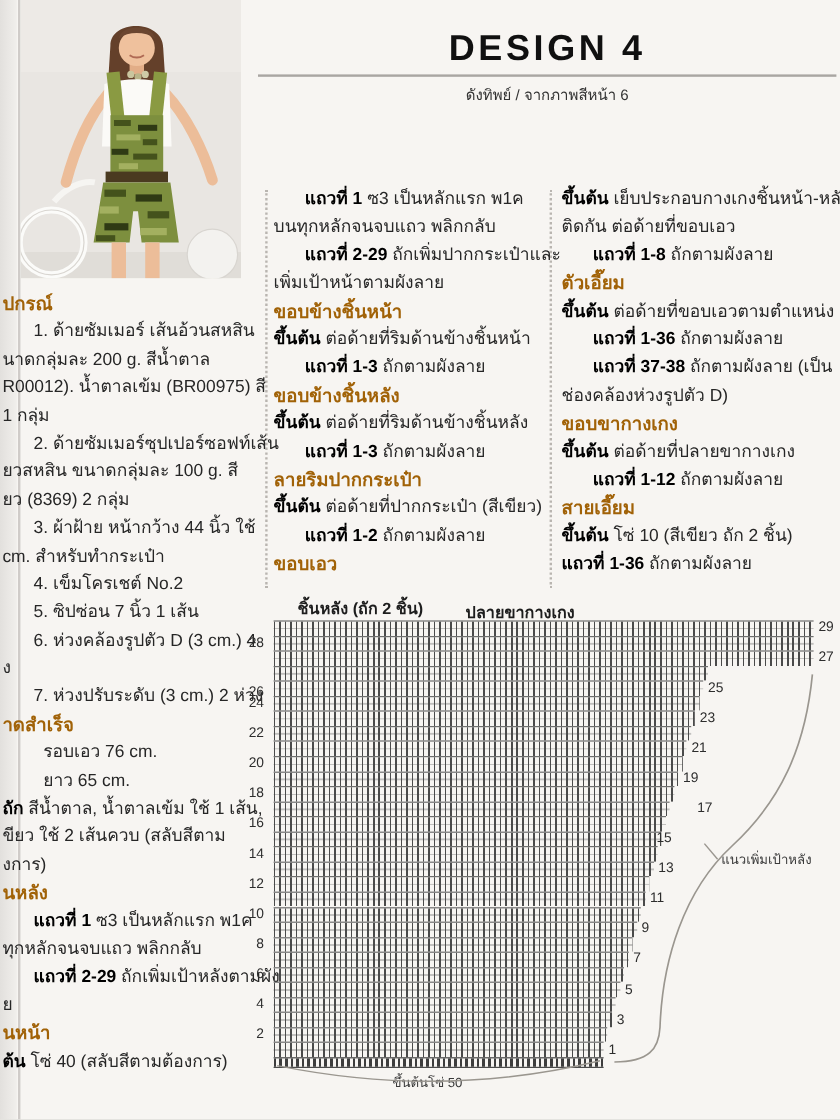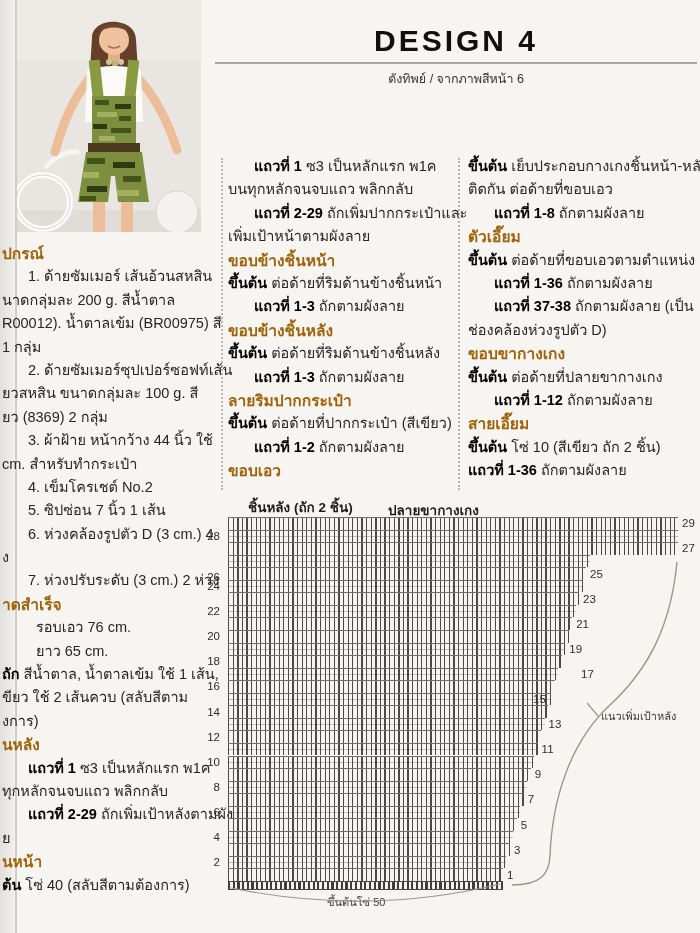--- a/index.html
+++ b/index.html
@@ -234,21 +234,21 @@
       <div class="rownum left" style="left: 192px; top: 805.975px;">6</div>
       <div class="rownum left" style="left: 192px; top: 831.075px;">4</div>
       <div class="rownum left" style="left: 192px; top: 856.175px;">2</div>
       <div class="rownum" style="left: 682px; top: 517.325px;">29</div>
       <div class="rownum" style="left: 682px; top: 542.425px;">27</div>
       <div class="rownum" style="left: 590.04px; top: 567.525px;">25</div>
       <div class="rownum" style="left: 583.12px; top: 592.625px;">23</div>
       <div class="rownum" style="left: 576.2px; top: 617.725px;">21</div>
       <div class="rownum" style="left: 569.28px; top: 642.825px;">19</div>
       <div class="rownum" style="left: 549px; top: 667.925px; margin-left: 32px;">17</div>
-      <div class="rownum" style="left: 533px; top: 693.025px;">15</div>
+      <div class="rownum" style="left: 547px; top: 693.025px;">15</div>
       <div class="rownum" style="left: 548.52px; top: 718.125px;">13</div>
       <div class="rownum" style="left: 541.6px; top: 743.225px;">11</div>
       <div class="rownum" style="left: 534.68px; top: 768.325px;">9</div>
       <div class="rownum" style="left: 527.76px; top: 793.425px;">7</div>
       <div class="rownum" style="left: 520.84px; top: 818.525px;">5</div>
       <div class="rownum" style="left: 513.92px; top: 843.625px;">3</div>
       <div class="rownum" style="left: 507px; top: 868.725px;">1</div>
     </div>
   <div class="chart-title" style="left:248px;top:496px;">ชิ้นหลัง (ถัก 2 ชิ้น)</div>
   <div class="chart-title" style="left:388px;top:499px;">ปลายขากางเกง</div>

